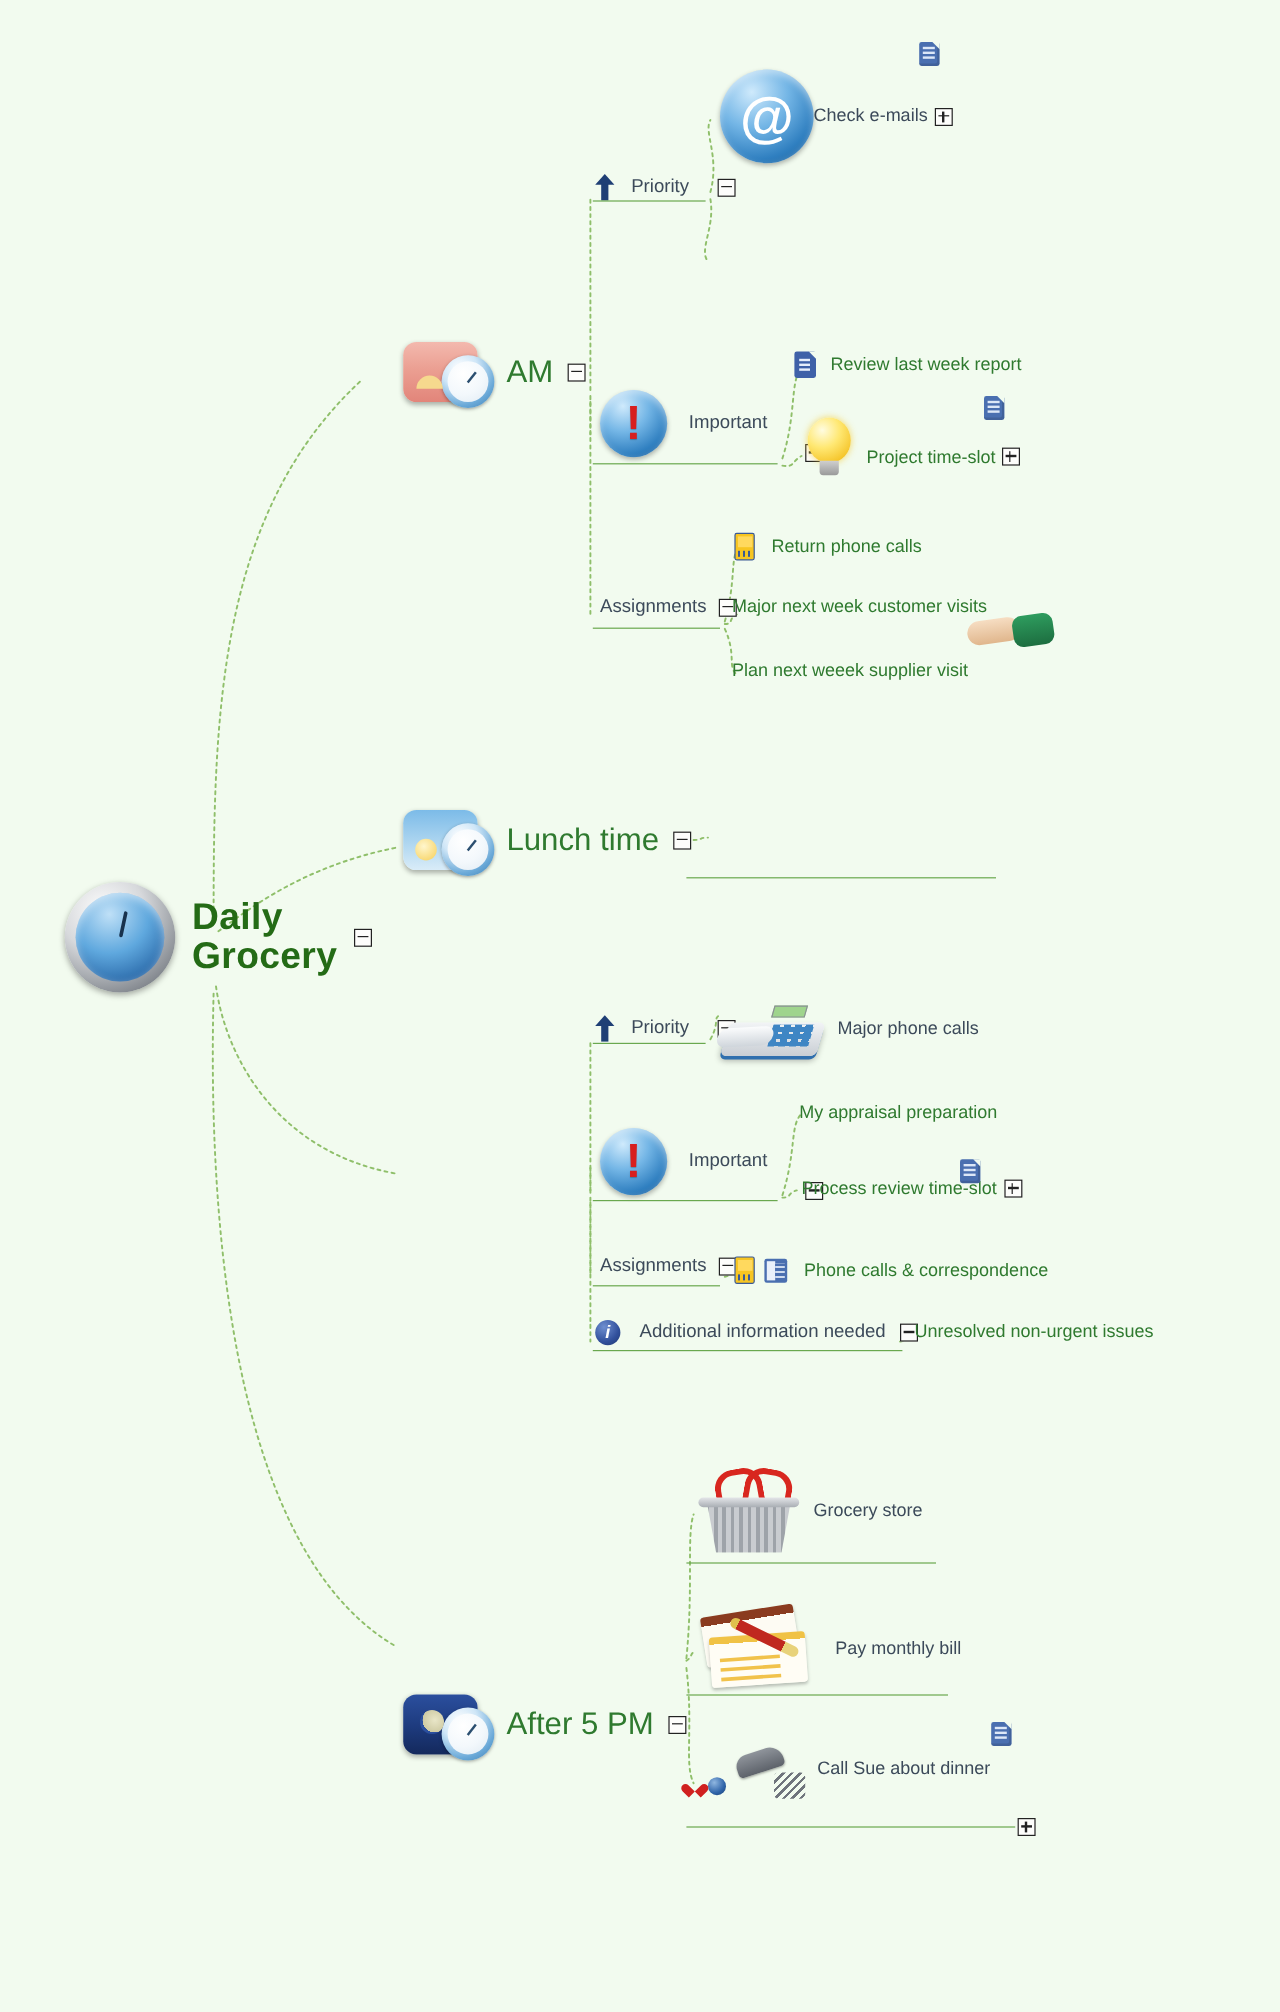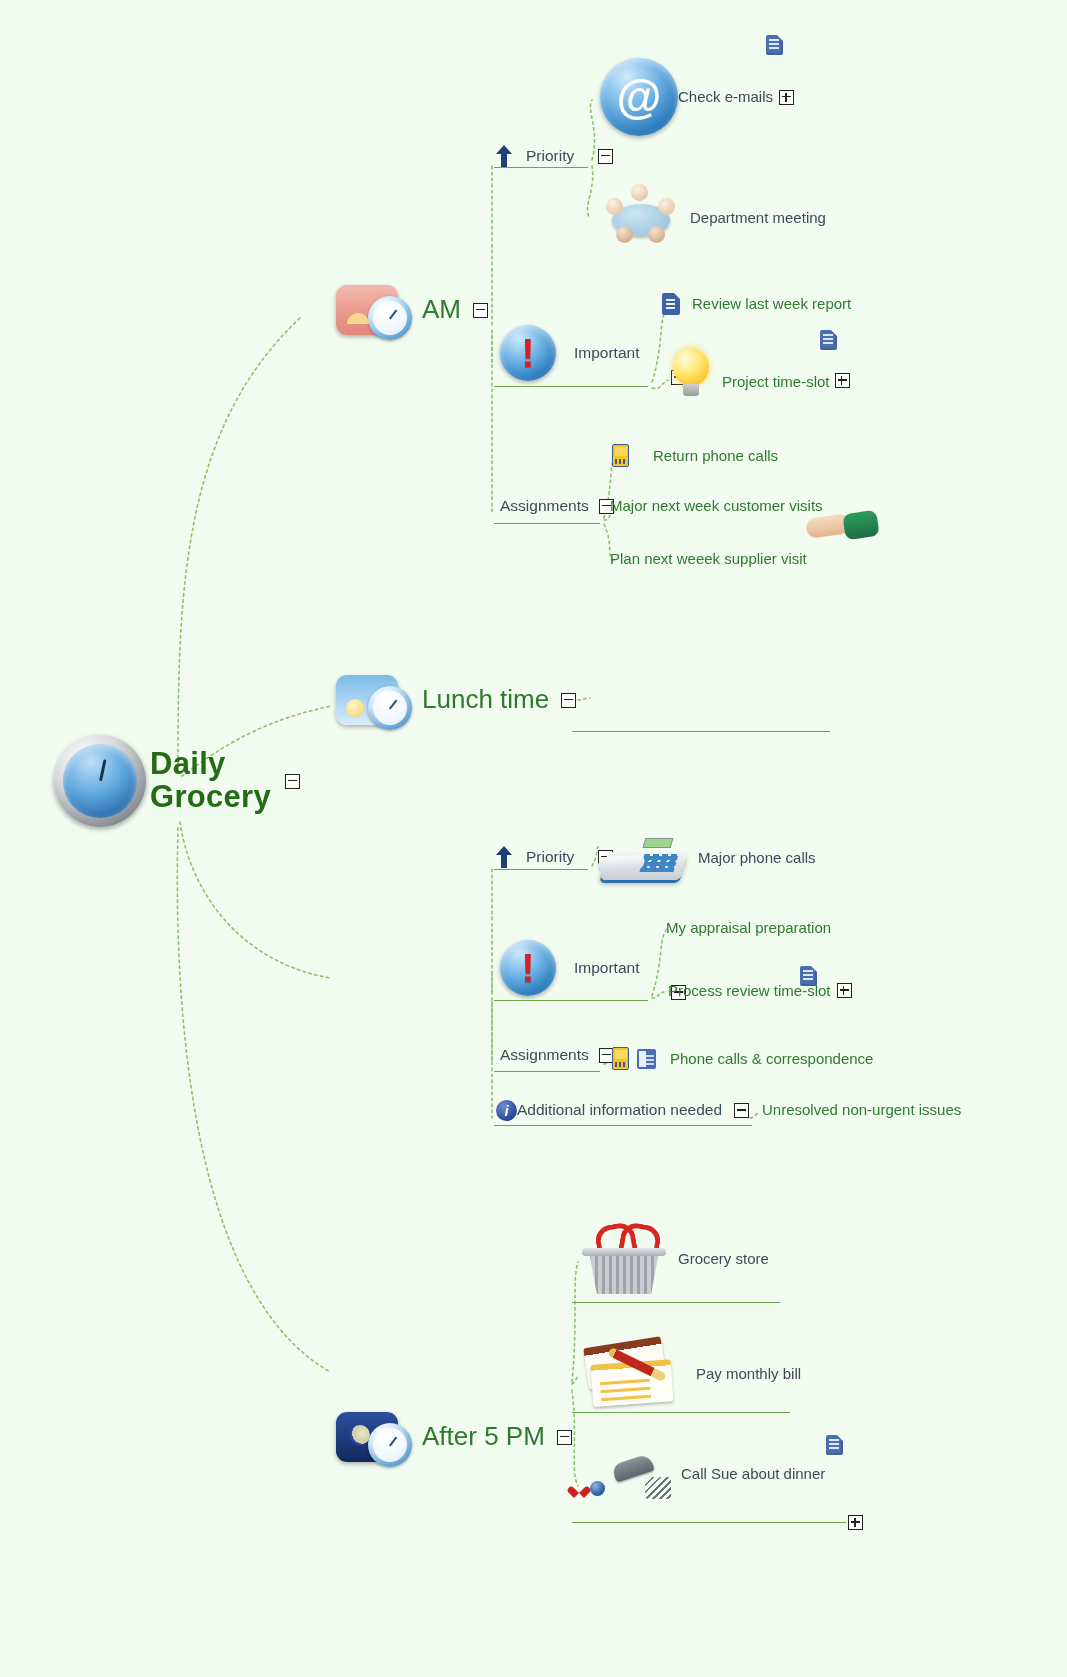--- a/index.html
+++ b/index.html
@@ -253,21 +253,21 @@
       <path d="M750,1118 C758,1116 754,1114 760,1112"></path>
 
       <path d="M572,1382 C578,1320 572,1280 578,1262"></path>
       <path d="M572,1384 C578,1380 574,1378 580,1376"></path>
       <path d="M572,1390 C578,1440 570,1470 578,1486"></path>
     </g>
   </svg>
 
   <div class="node" style="left:54px;top:735px;">
     <span class="ic clock-root"></span>
-    <span class="lbl s-root t-root" style="margin-left:4px;">
+    <span class="lbl s-root t-root" style="margin-left:14px;">
       <span>Daily</span><br><span>Grocery</span>
     </span>
     <span class="box" style="margin-left:14px;align-self:center;"></span>
   </div>
 
   <div class="node" style="left:336px;top:285px;">
     <span class="ic tile tile-am">
         <span class="dial"></span>
       </span>
     <span class="lbl s-main t-green" style="margin-left:24px;">AM</span>
@@ -283,31 +283,20 @@
 
   <div class="node" style="left:600px;top:58px;">
     <span class="ic disc at">@</span>
     <span class="lbl s-leaf t-dark" style="">Check e-mails</span>
     <span class="box plus" style="margin-left:6px;"></span>
   </div>
   <div class="node" style="left:766px;top:35px;">
     <span class="ic note"></span>
   </div>
 
-  <div class="node" style="left:598px;top:178px;">
-    <span class="ic meeting">
-      <span class="table"></span>
-        <i></i>
-        <i></i>
-        <i></i>
-        <i></i>
-        <i></i>
-    </span>
-    <span class="lbl s-leaf t-dark" style="margin-left:6px;">Department meeting</span>
-  </div>
 
   <div class="node" style="left:500px;top:325px;">
     <span class="ic disc bang">!</span>
     <span class="lbl s-sub t-dark" style="margin-left:18px;">Important</span>
     <span class="box" style="margin-left:32px;align-self:flex-end;margin-bottom:-4px;"></span>
   </div>
   <div class="node-line" style="left:494px;top:386px;width:154px;"></div>
 
   <div class="node" style="left:662px;top:293px;">
     <span class="ic doc"></span>
@@ -324,21 +313,21 @@
   </div>
 
   <div class="node" style="left:500px;top:498px;">
     <span class="lbl s-sub t-dark">Assignments</span>
     <span class="box" style="margin-left:10px;"></span>
   </div>
   <div class="node-line" style="left:494px;top:523px;width:106px;"></div>
 
   <div class="node" style="left:612px;top:444px;">
     <span class="ic mobile"></span>
-    <span class="lbl s-leaf t-green" style="margin-left:24px;">Return phone calls</span>
+    <span class="lbl s-leaf t-green" style="margin-left:14px;">Return phone calls</span>
   </div>
 
   <div class="node" style="left:610px;top:498px;">
     <span class="lbl s-leaf t-green">Major next week customer visits</span>
   </div>
   <div class="node" style="left:806px;top:508px;">
     <span class="ic shake"></span>
   </div>
 
   <div class="node" style="left:610px;top:551px;">
@@ -399,21 +388,21 @@
   <div class="node-line" style="left:494px;top:1071px;width:106px;"></div>
 
   <div class="node" style="left:612px;top:1047px;">
     <span class="ic mobile"></span>
     <span class="ic fax" style="margin-left:8px;"></span>
     <span class="lbl s-leaf t-green" style="margin-left:14px;">Phone calls &amp; correspondence</span>
   </div>
 
   <div class="node" style="left:496px;top:1100px;">
     <span class="ic info">i</span>
-    <span class="lbl s-sub t-dark" style="">Additional  information needed</span>
+    <span class="lbl s-sub t-dark" style="margin-left:16px;">Additional  information needed</span>
     <span class="box" style="margin-left:12px;"></span>
   </div>
   <div class="node-line" style="left:494px;top:1125px;width:258px;"></div>
 
   <div class="node" style="left:762px;top:1102px;">
     <span class="lbl s-leaf t-green">Unresolved non-urgent issues</span>
   </div>
 
   <div class="node" style="left:336px;top:1412px;">
     <span class="ic tile tile-night">

